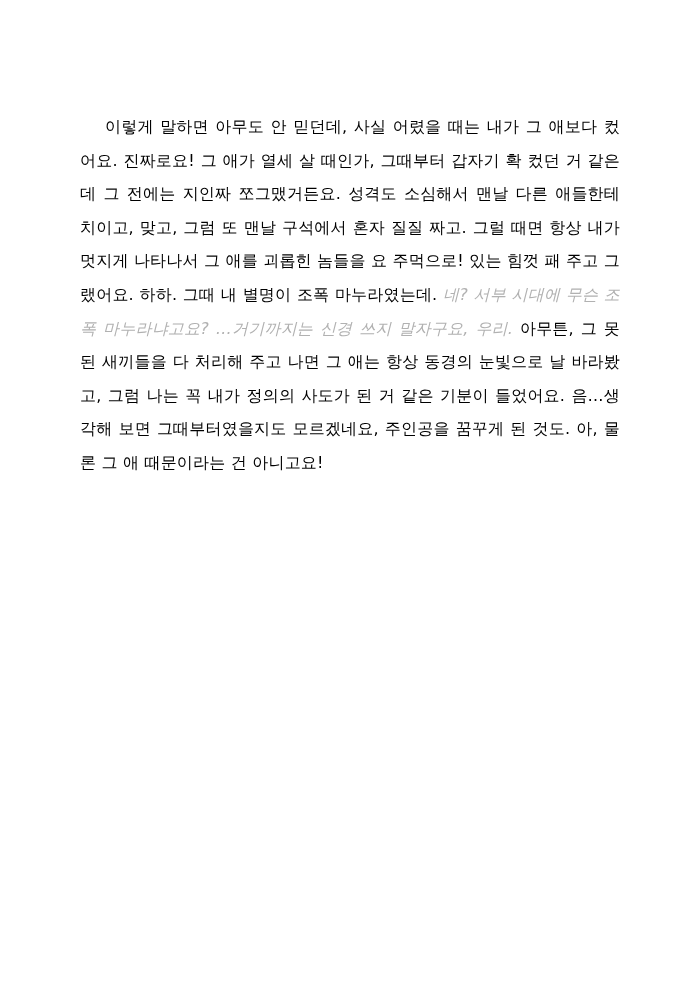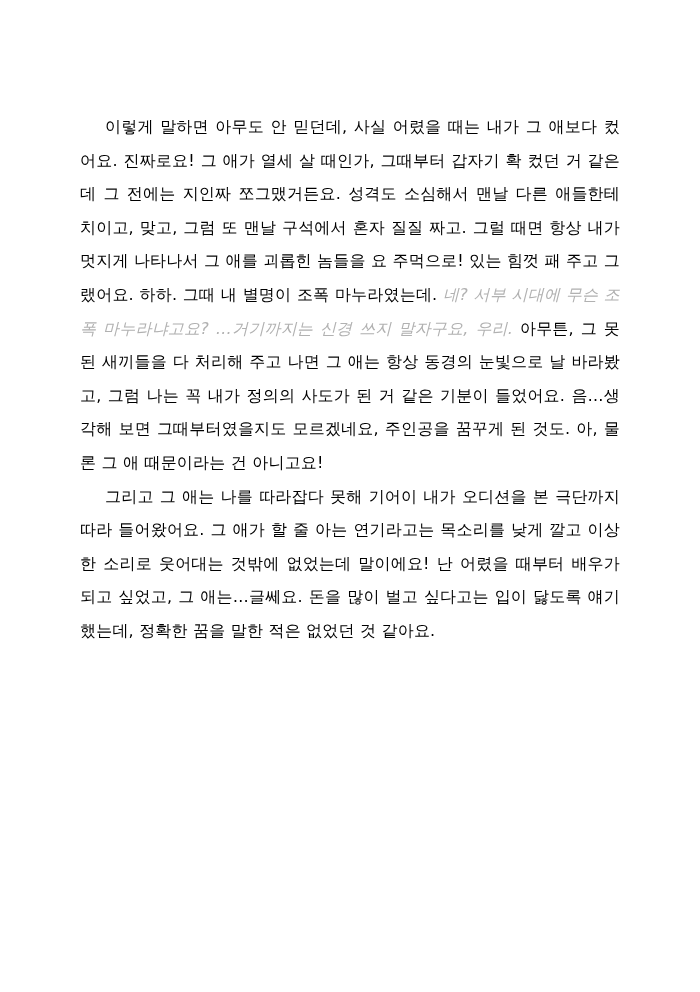--- a/index.html
+++ b/index.html
@@ -37,14 +37,13 @@
     color: #b1b1b1;
   }
 </style>
 </head>
 <body>
 
 <div class="page">
   <p class="para"><span class="seg">이렇게 말하면 아무도 안 믿던데, 사실 어렸을 때는 내가 그 애보다 컸어요. 진짜로요! 그 애가 열세 살 때인가, 그때부터 갑자기 확 컸던 거 같은데 그 전에는 지인짜 쪼그맸거든요. 성격도 소심해서 맨날 다른 애들한테 치이고, 맞고, 그럼 또 맨날 구석에서 혼자 질질 짜고. 그럴 때면 항상 내가 멋지게 나타나서 그 애를 괴롭힌 놈들을 요 주먹으로! 있는 힘껏 패 주고 그랬어요. 하하. 그때 내 별명이 조폭 마누라였는데. </span><span class="seg aside">네? 서부 시대에 무슨 조폭 마누라냐고요? …거기까지는 신경 쓰지 말자구요, 우리.</span><span class="seg"> 아무튼, 그 못된 새끼들을 다 처리해 주고 나면 그 애는 항상 동경의 눈빛으로 날 바라봤고, 그럼 나는 꼭 내가 정의의 사도가 된 거 같은 기분이 들었어요. 음…생각해 보면 그때부터였을지도 모르겠네요, 주인공을 꿈꾸게 된 것도. 아, 물론 그 애 때문이라는 건 아니고요!</span></p>
 
 
-  <p class="para"><span class="seg">그리고 그 애는 나를 따라잡다 못해 기어이 내가 오디션을 본 극단까지 따라 들어왔어요. 그 애가 할 줄 아는 연기라고는 목소리를 낮게 깔고 이상한 소리로 웃어대는 것밖에 없었는데 말이에요! 난 어렸을 때부터 배우가 되고 싶었고, 그 애는…글쎄요. 돈을 많이 벌고 싶다고는 입이 닳도록 얘기했는데, 정확한 꿈을 말한 적은 없었던 것 같아요.</span></p>
 </div>
 
 </body></html>

